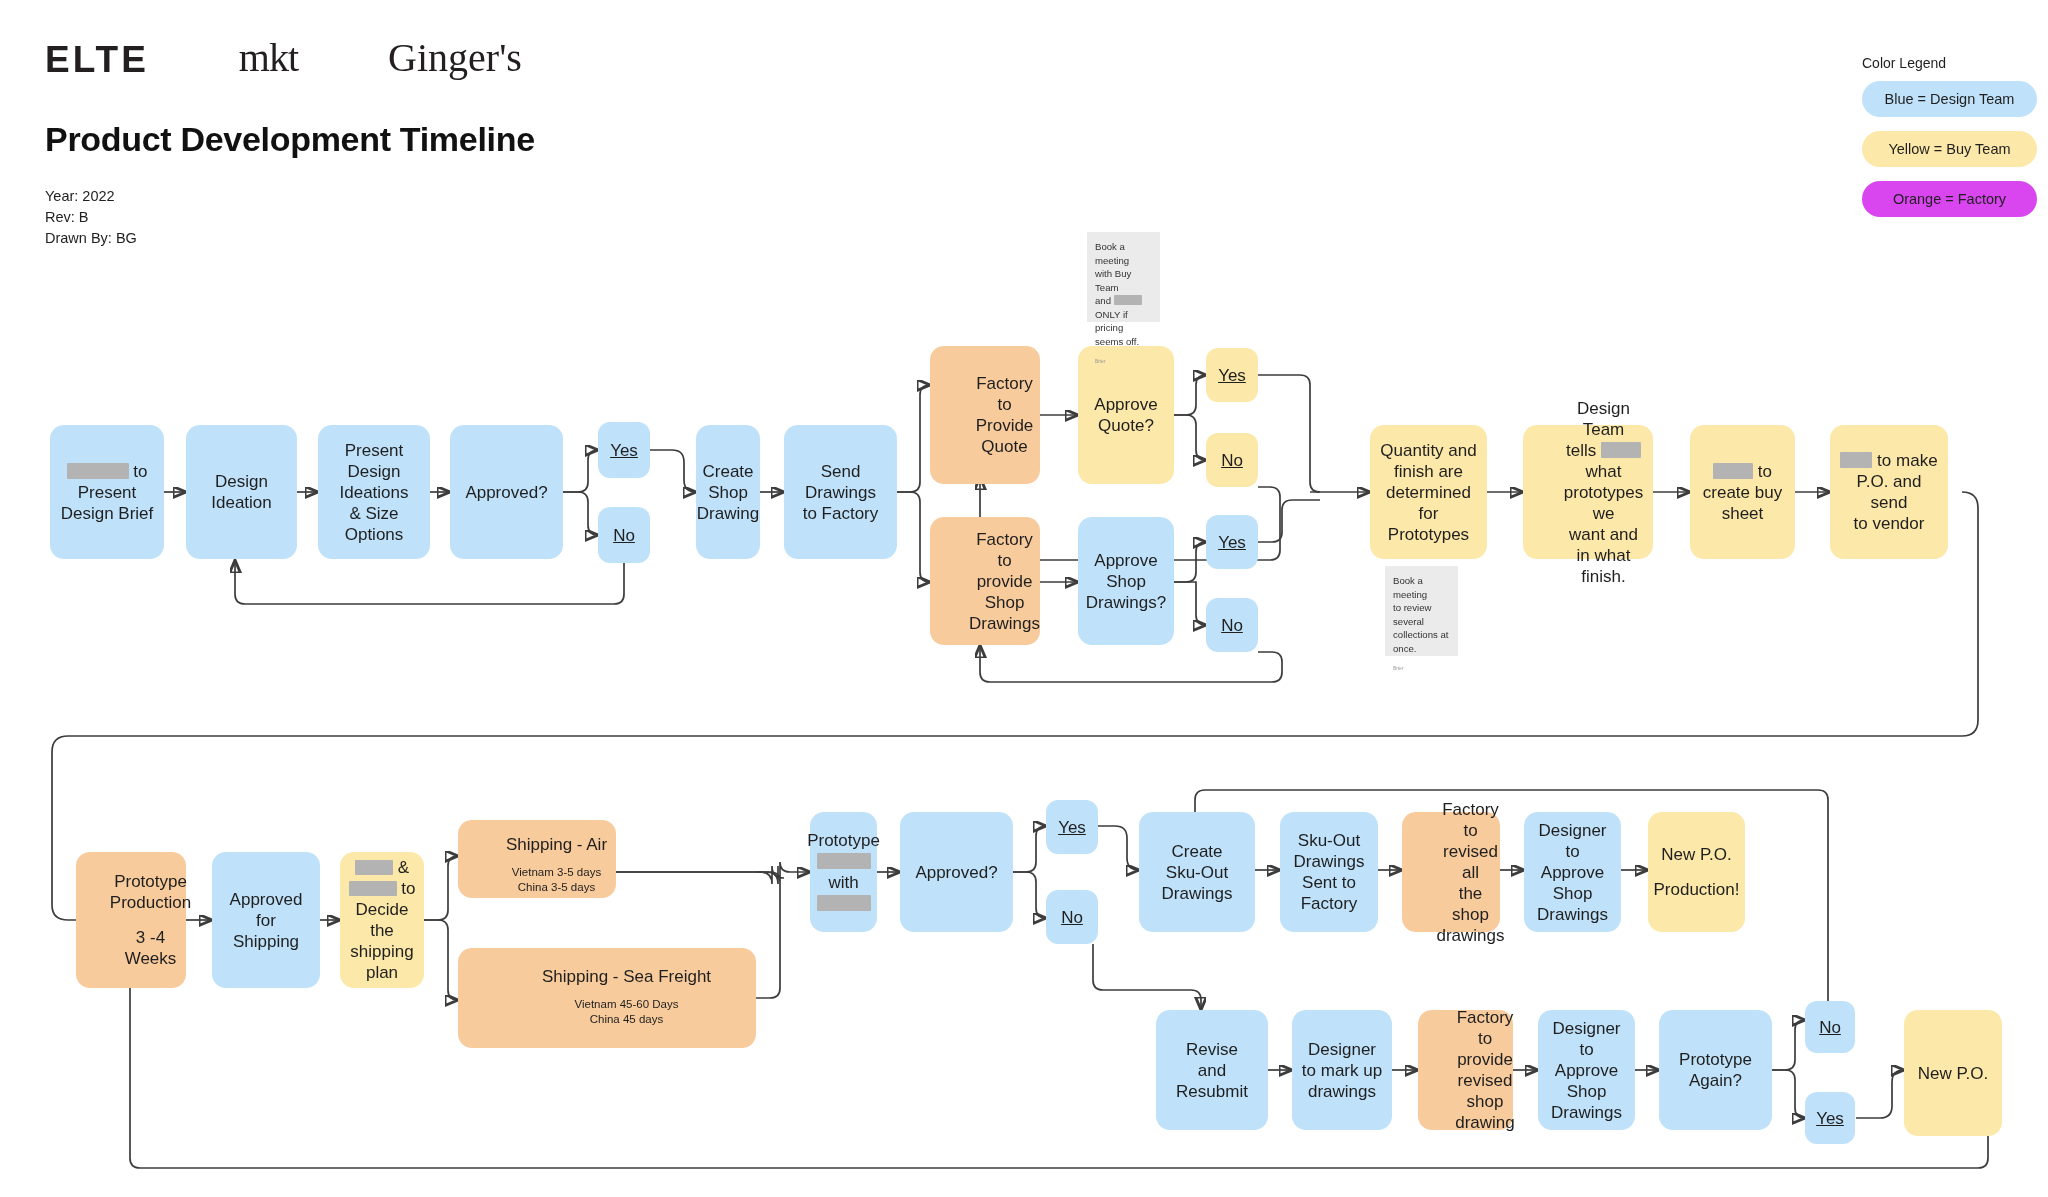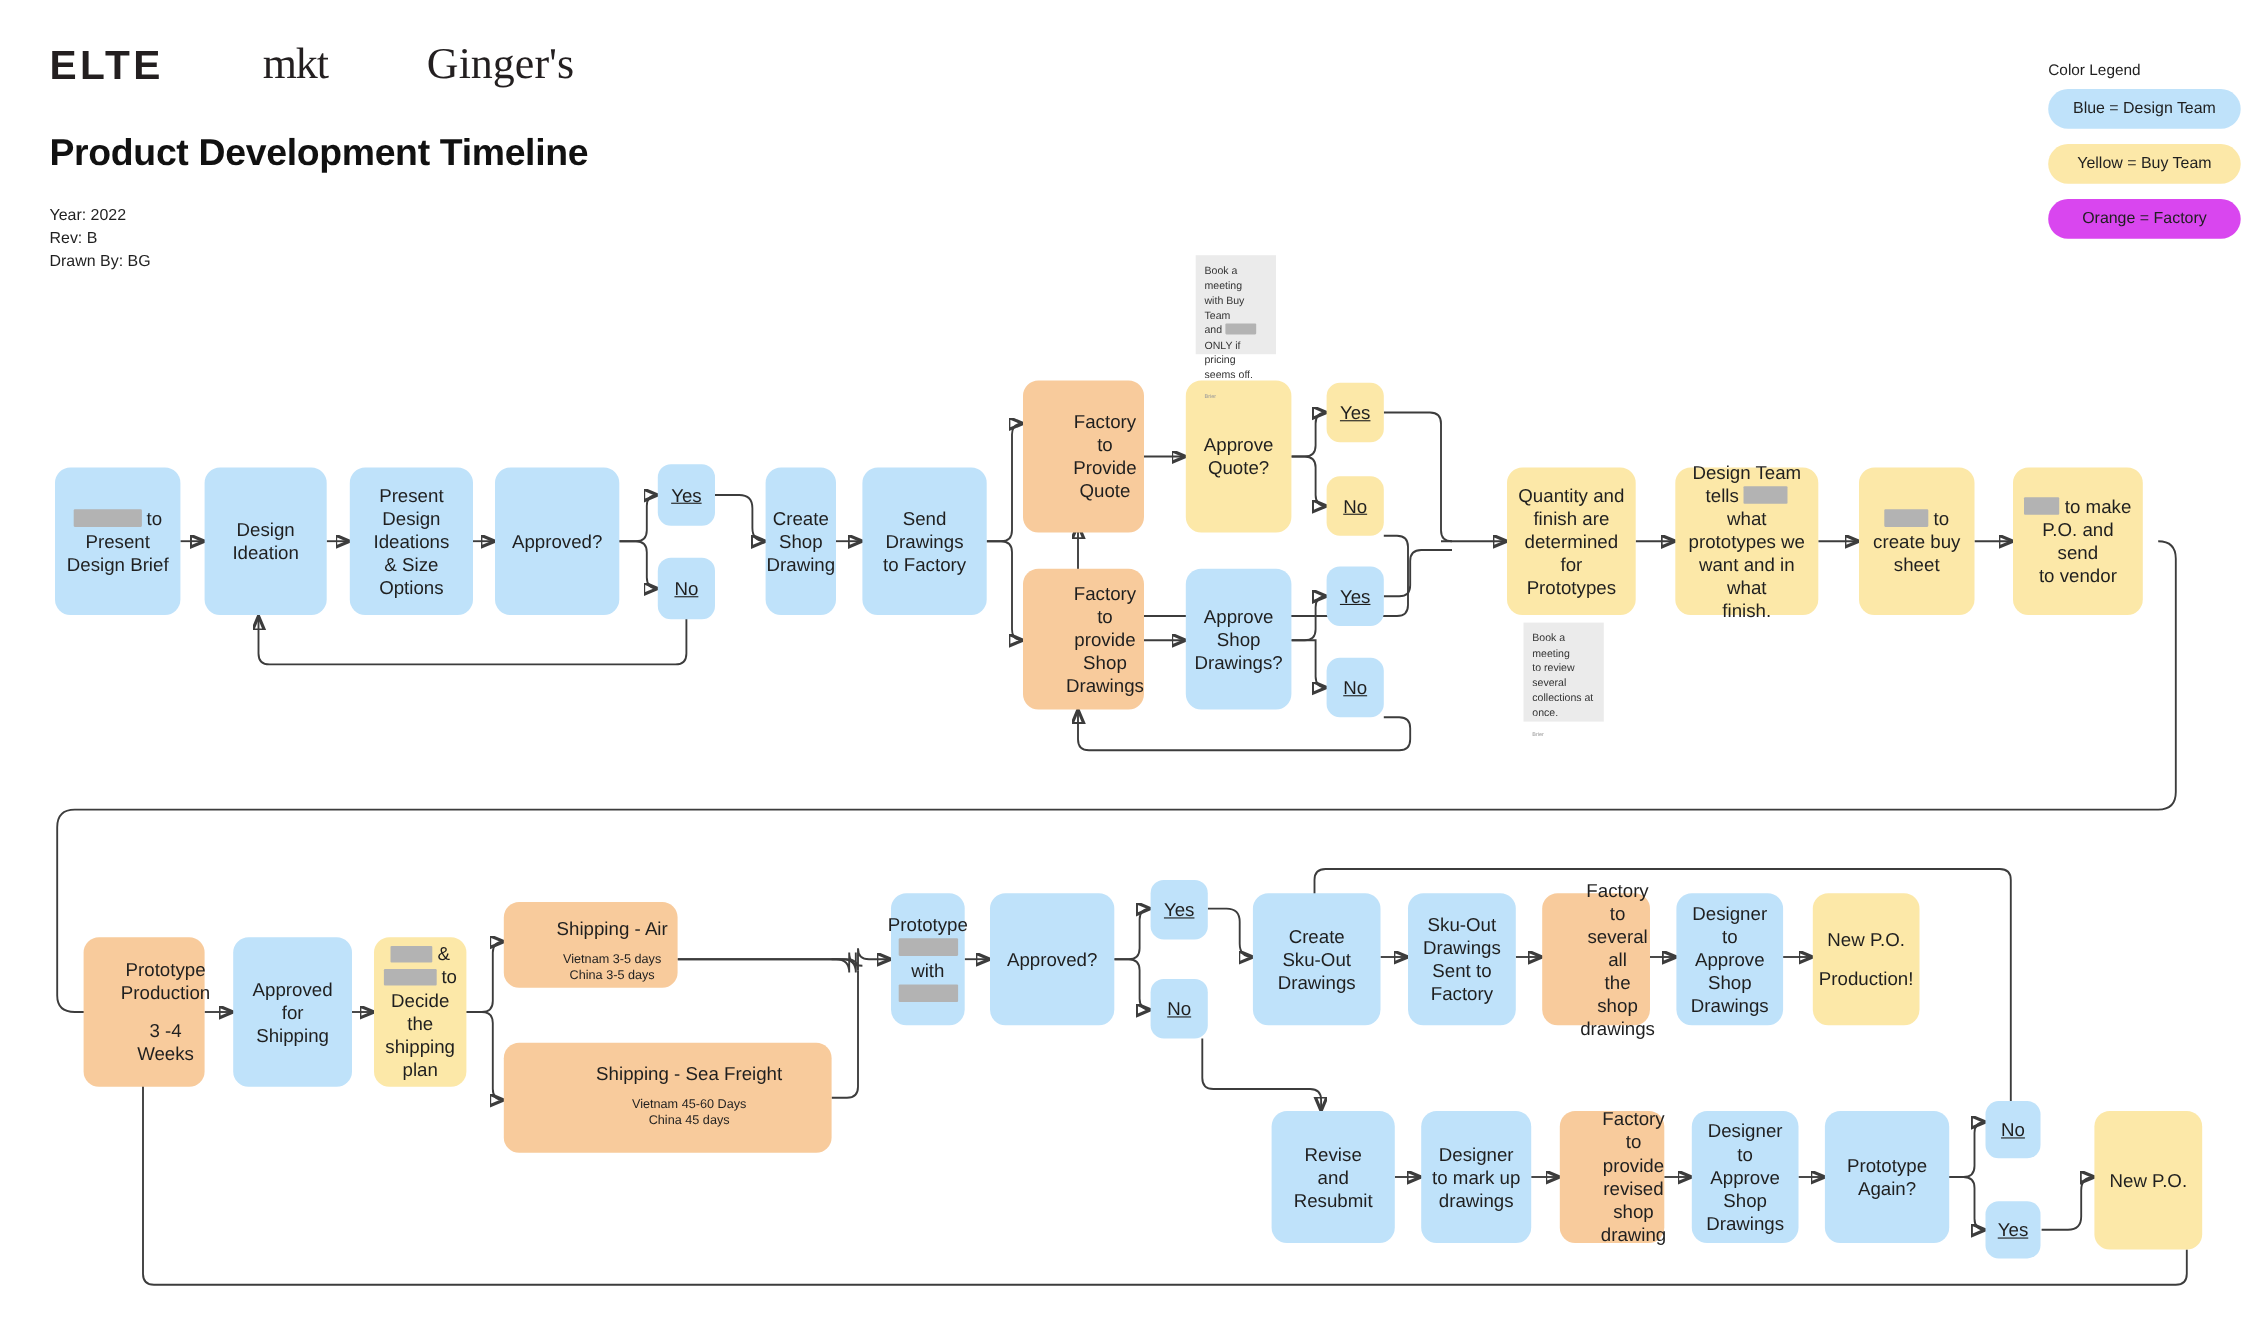--- a/index.html
+++ b/index.html
@@ -254,21 +254,21 @@
   </div>
 
   <div class="node yellow" style="left:1370px;top:425px;width:117px;height:134px;">
     <div>Quantity and</div>
     <div>finish are</div>
     <div>determined</div>
     <div>for</div>
     <div>Prototypes</div>
   </div>
 
-  <div class="node yellow" style="left:1523px;top:425px;width:130px;height:134px;">
+  <div class="node yellow" style="left:1523px;top:425px;width:130px;height:134px;padding-left:39px;">
     <div>Design Team</div>
     <div>tells <span class="redact" style="width:40px;height:16px;"></span> what</div>
     <div>prototypes we</div>
     <div>want and in what</div>
     <div>finish.</div>
   </div>
 
   <div class="node yellow" style="left:1690px;top:425px;width:105px;height:134px;">
     <div><span class="redact" style="width:40px;height:16px;"></span> to</div>
     <div>create buy</div>
@@ -363,21 +363,21 @@
 
   <div class="node blue" style="left:1280px;top:812px;width:98px;height:120px;">
     <div>Sku-Out</div>
     <div>Drawings</div>
     <div>Sent to</div>
     <div>Factory</div>
   </div>
 
   <div class="node orange" style="left:1402px;top:812px;width:98px;height:120px;">
     <div>Factory to</div>
-    <div>several all</div>
+    <div>revised all</div>
     <div>the shop</div>
     <div>drawings</div>
   </div>
 
   <div class="node blue" style="left:1524px;top:812px;width:97px;height:120px;">
     <div>Designer to</div>
     <div>Approve</div>
     <div>Shop</div>
     <div>Drawings</div>
   </div>

